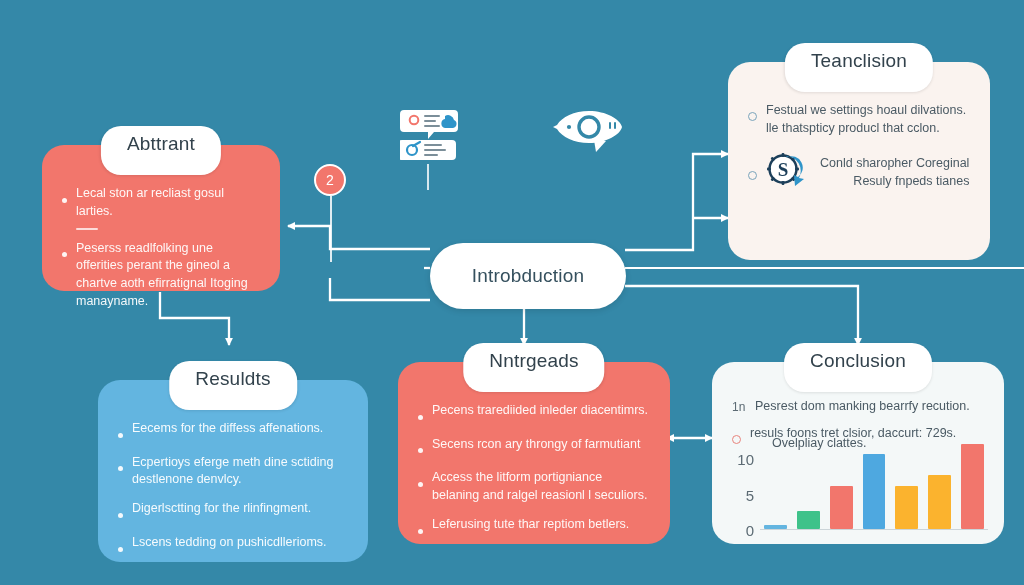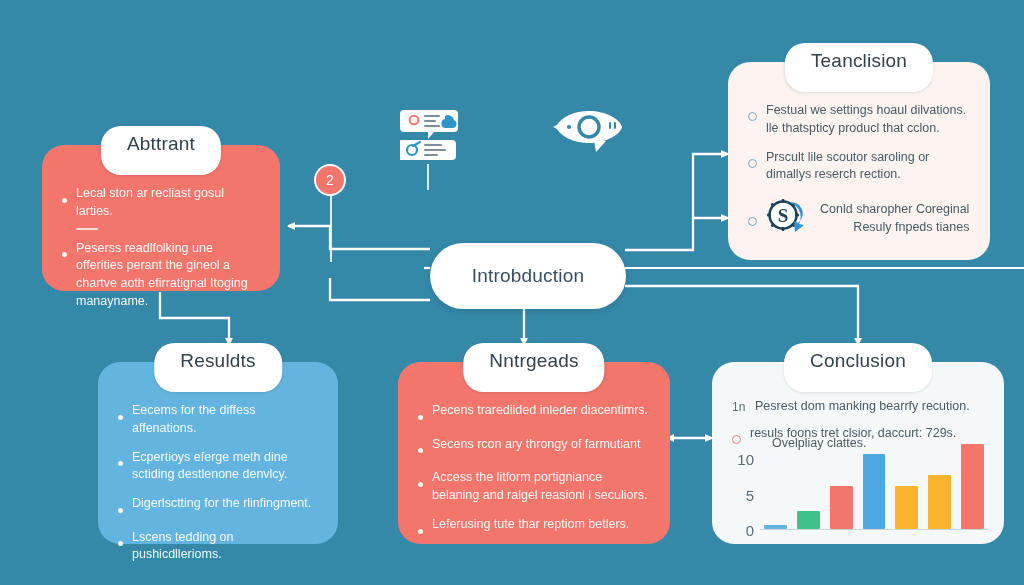--- a/index.html
+++ b/index.html
@@ -315,24 +315,20 @@
       </div>
     </div>
   </div>
 
   <div class="panel panel-discussion" style="left:728px; top:62px; width:262px; height:198px;">
     <div class="panel-title">Teanclision</div>
     <div class="panel-body">
       <div class="bullet">
         <span class="dot dot-hollow"></span>
         <span class="txt txt-dark">Festual we settings hoaul dilvations. lle thatspticy producl that cclon.</span>
-      </div>
-      <div class="bullet">
-        <span class="dot dot-hollow"></span>
-        <span class="txt txt-dark">Prscult lile scoutor saroling or dimallys reserch rection.</span>
       </div>
       <div class="bullet money-row">
         <span class="dot dot-hollow"></span>
         <span class="money-icon">
           <svg width="44" height="40" viewBox="0 0 44 40" xmlns="http://www.w3.org/2000/svg">
             <g fill="#1c3f5a">
               <circle cx="17" cy="20" r="13.5" fill="#ffffff" stroke="#1c3f5a" stroke-width="2.4"></circle>
               <g>
                 <rect x="15.6" y="4" width="2.8" height="4" rx="1"></rect>
                 <rect x="15.6" y="32" width="2.8" height="4" rx="1"></rect>
@@ -349,21 +345,21 @@
           </svg>
         </span>
         <span class="money-text">
           <span>Conld sharopher Coreginal</span><br>
           <span>Resuly fnpeds tianes</span>
         </span>
       </div>
     </div>
   </div>
 
-  <div class="panel panel-results" style="left:98px; top:362px; width:240px; height:182px;">
+  <div class="panel panel-results" style="left:98px; top:380px; width:270px; height:182px;">
     <div class="panel-title">Resuldts</div>
     <div class="panel-body">
       <div class="bullet">
         <span class="dot dot-filled"></span>
         <span class="txt txt-light">Eecems for the diffess affenations.</span>
       </div>
       <div class="bullet">
         <span class="dot dot-filled"></span>
         <span class="txt txt-light">Ecpertioys eferge meth dine sctiding destlenone denvlcy.</span>
       </div>

